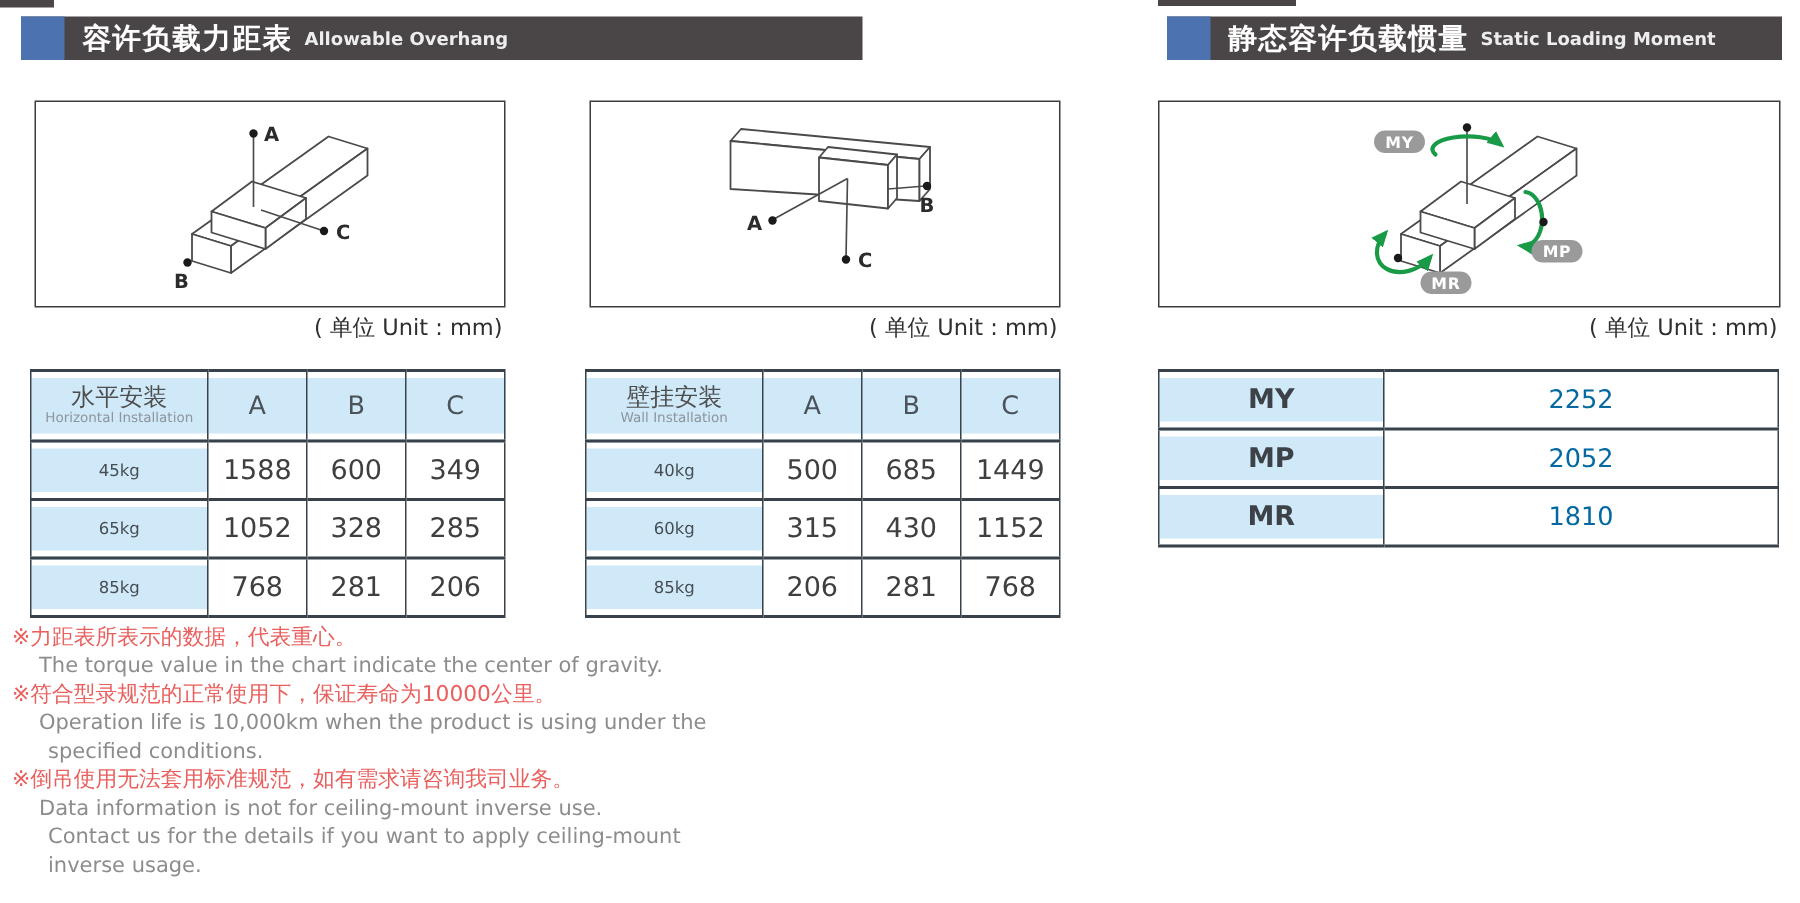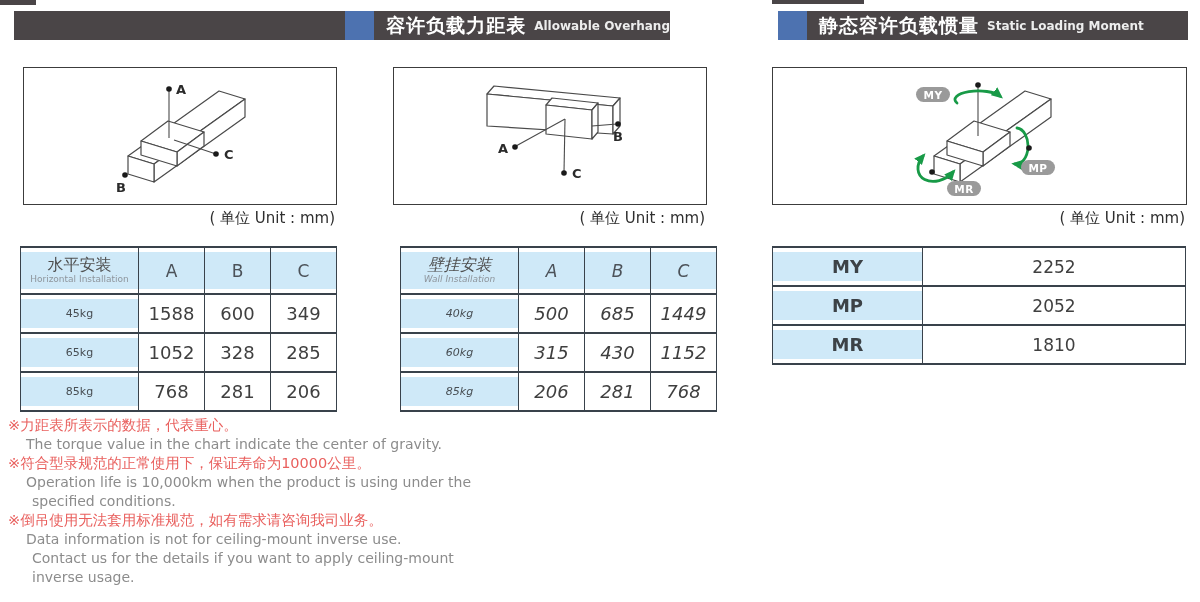--- a/index.html
+++ b/index.html
@@ -6,21 +6,21 @@
   .page{position:relative;width:1200px;height:602px;background:#ffffff;overflow:hidden;
         font-family:"DejaVu Sans","Liberation Sans",sans-serif;}
 
   
   .sliver{position:absolute;background:#4a4547;}
   .sliver-left{left:0;top:0;width:36px;height:5px;}
   .sliver-right{left:772px;top:0;width:92px;height:4px;}
 
   
   .bar{position:absolute;top:11px;height:29px;background:#4a4547;display:flex;align-items:center;}
-  .bar-left{left:14px;width:656px;justify-content:flex-end;}
+  .bar-left{left:14px;width:561px;}
   .bar-right{left:778px;width:410px;}
   .bar .sq{width:29px;height:29px;background:#4d72b0;flex:none;}
   .bar .zh{color:#ffffff;font-size:19px;font-weight:bold;margin-left:12px;letter-spacing:1px;white-space:nowrap;}
   .bar .en{color:#ededed;font-size:12px;font-weight:600;margin-left:8px;white-space:nowrap;}
 
   
   .dbox{position:absolute;top:67px;height:136px;border:1px solid #3c3c3c;background:#fff;}
   .dbox-1{left:23px;width:312px;}
   .dbox-2{left:393px;width:312px;}
   .dbox-3{left:772px;width:413px;}
@@ -28,35 +28,35 @@
 
   
   .unit{position:absolute;top:209px;font-size:15px;color:#2f2f2f;text-align:right;white-space:nowrap;}
   .unit-1{left:23px;width:312px;}
   .unit-2{left:393px;width:312px;}
   .unit-3{left:772px;width:413px;}
 
   
   table.spec{position:absolute;border-collapse:collapse;table-layout:fixed;background:#fff;}
   .t1{left:20px;top:246px;width:316px;}
-  .t2{left:400px;top:246px;width:316px;font-style:italic;}
+  .t2{left:390px;top:246px;width:316px;}
   .t3{left:772px;top:246px;width:413px;}
   table.spec td{border:2px solid #39424b;border-left-width:1.5px;border-right-width:1.5px;
       text-align:center;vertical-align:middle;padding:0;
       box-shadow:inset 0 4px 0 #ffffff,inset 0 -4px 0 #ffffff;}
   td.blue{background:#cfe9f8;}
   td.hcell{height:45px;}
   td.cell{height:37px;}
   .hdr-zh{font-size:16px;color:#4e4e4e;font-weight:500;line-height:18px;}
   .hdr-en{font-size:9px;color:#8e959c;line-height:11px;}
   td.letter{font-size:17px;color:#4c5259;}
   td.load{font-size:11px;color:#474d52;}
   td.val{font-size:18px;color:#3f3f3f;}
   td.mlabel{font-size:18px;color:#3c4247;font-weight:600;}
-  td.mval{font-size:17px;color:#404040;border-radius:11px;}
+  td.mval{font-size:17px;color:#0369a1;border-radius:11px;}
 
   
   .notes{position:absolute;left:8px;top:416px;width:480px;}
   .note{line-height:19px;white-space:nowrap;}
   .note-red{color:#e9605e;font-size:14.5px;}
   .note-gray{color:#8c8c8c;font-size:14px;padding-left:18px;}
   .note-gray2{color:#8c8c8c;font-size:14px;padding-left:24px;}
 
   
   .ln{stroke:#4a4a4a;stroke-width:1.2;fill:#ffffff;stroke-linejoin:round;}

